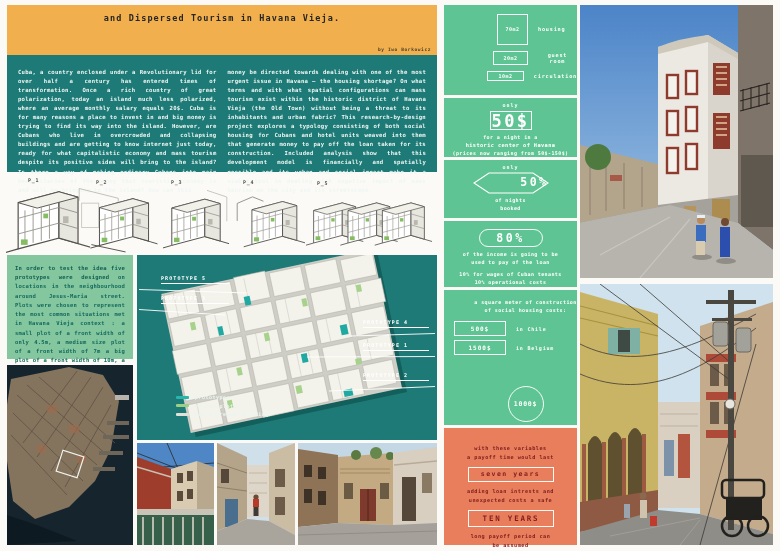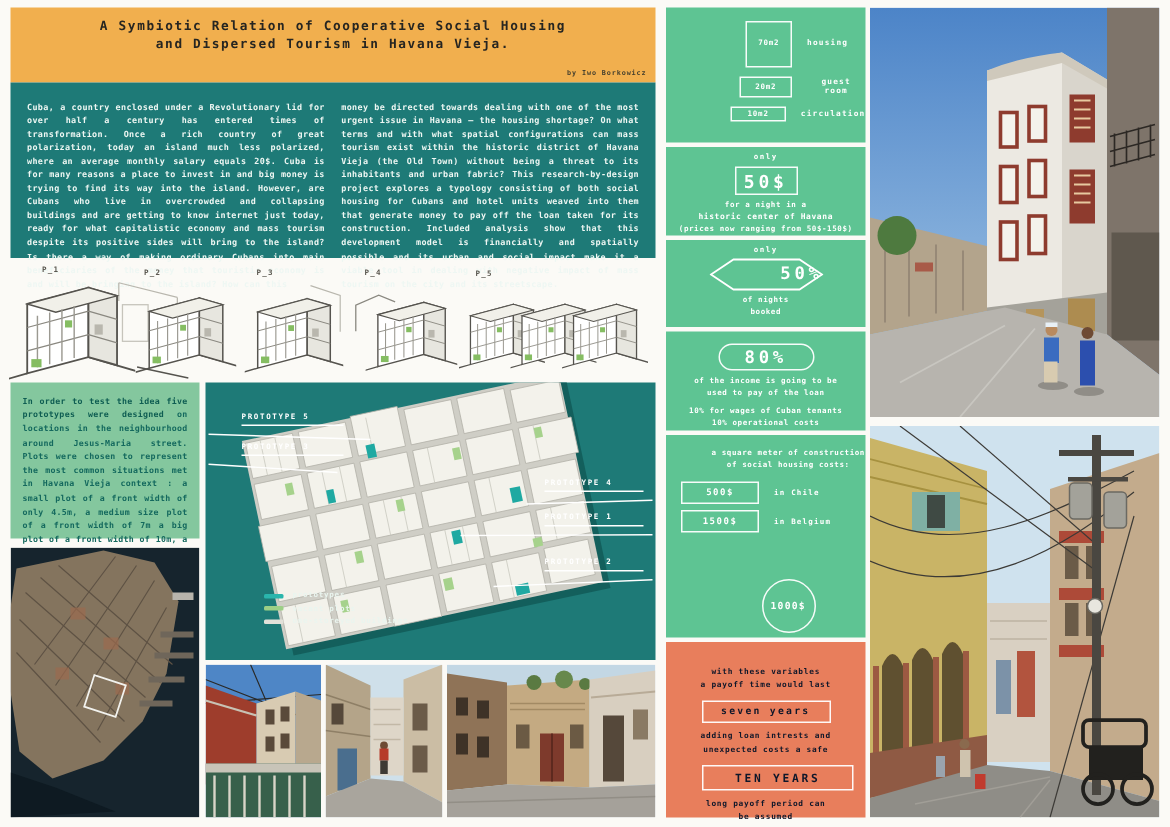--- a/index.html
+++ b/index.html
@@ -45,21 +45,21 @@
   .legend .lt{font-size:5px;font-weight:bold;letter-spacing:.5px;color:#eaf5ef;}
   
   .stat{left:444px;width:133px;background:var(--mint);color:#fff;text-align:center;}
   .s-only{font-size:5px;font-weight:bold;letter-spacing:1px;}
   .s-txt{font-size:5px;font-weight:bold;letter-spacing:.4px;line-height:1.6;}
   .s-txt-b{font-size:5.3px;font-weight:bold;letter-spacing:.4px;line-height:1.6;}
   .vbox{border:1px solid rgba(255,255,255,.95);margin:3px auto;font-weight:bold;display:flex;align-items:center;justify-content:center;}
   .areas-row{position:absolute;display:flex;align-items:center;}
   .areas-box{border:1px solid rgba(255,255,255,.95);display:flex;align-items:center;justify-content:center;font-size:5px;font-weight:bold;letter-spacing:.5px;}
   .areas-lab{font-size:5.2px;font-weight:bold;letter-spacing:.8px;margin-left:10px;}
-  .payoff{left:444px;top:428px;width:133px;height:117px;background:var(--salmon);color:#0f172a;text-align:center;padding-top:16px;}
+  .payoff{left:444px;top:428px;width:133px;height:117px;background:var(--salmon);color:#7f1d1d;text-align:center;padding-top:16px;}
   .p-txt{font-size:5.2px;font-weight:bold;letter-spacing:.5px;line-height:1.7;}
   
   .photo{position:absolute;overflow:hidden;}
   svg{display:block;}
 </style>
 </head>
 <body>
 
 <svg width="0" height="0" style="position:absolute">
   <defs>
@@ -75,21 +75,20 @@
       <rect x="41" y="24" width="4" height="5" fill="#b9b7ae"></rect>
     </symbol>
     <linearGradient id="sky1" x1="0" y1="0" x2="0" y2="1">
       <stop offset="0" stop-color="#4c84c8"></stop>
         <stop offset="1" stop-color="#aacbe8"></stop>
     </linearGradient>
   </defs>
 </svg>
 
 <div class="abs header">
-  <div class="title">A Symbiotic Relation of Cooperative Social Housing</div>
   <div class="title">and Dispersed Tourism in Havana Vieja.</div>
   <div class="author">by Iwo Borkowicz</div>
 </div>
 
 <div class="abs intro">
   <p>Cuba, a country enclosed under a Revolutionary lid for over half a century has entered times of transformation. Once a rich country of great polarization, today an island much less polarized, where an average monthly salary equals 20$. Cuba is for many reasons a place to invest in and big money is trying to find its way into the island. However, are Cubans who live in overcrowded and collapsing buildings and are getting to know internet just today, ready for what capitalistic economy and mass tourism despite its positive sides will bring to the island? Is there a way of making ordinary Cubans into main beneficiaries of the money that touristic economy is and will be bringing to the island? How can this</p>
   <p>money be directed towards dealing with one of the most urgent issue in Havana — the housing shortage? On what terms and with what spatial configurations can mass tourism exist within the historic district of Havana Vieja (the Old Town) without being a threat to its inhabitants and urban fabric? This research-by-design project explores a typology consisting of both social housing for Cubans and hotel units weaved into them that generate money to pay off the loan taken for its construction. Included analysis show that this development model is financially and spatially possible and its urban and social impact make it a viable tool in dealing with negative impact of mass tourism on the city and its streetscape.</p>
 </div>
 
 <div class="abs plabel" style="left:28px;top:177px;">P_1</div>
@@ -222,21 +221,21 @@
     <div class="areas-lab">guest room</div>
   </div>
   <div class="areas-row" style="left:0;top:66px;width:133px;height:10px;">
     <div class="areas-box" style="width:41px;height:10px;margin-left:43px;">10m2</div>
     <div class="areas-lab">circulation</div>
   </div>
 </div>
 
 <div class="abs stat" style="top:98px;height:59px;padding-top:4px;">
   <div class="s-only">only</div>
-  <div class="vbox" style="width:42px;height:19px;font-size:12px;letter-spacing:2.5px;">50$</div>
+  <div class="vbox" style="width:42px;height:19px;font-size:17px;letter-spacing:2.5px;">50$</div>
   <div class="s-txt">for a night in a</div>
   <div class="s-txt-b">historic center of Havana</div>
   <div class="s-txt">(prices now ranging from 50$-150$)</div>
 </div>
 
 <div class="abs stat" style="top:160px;height:58px;padding-top:4px;">
   <div class="s-only">only</div>
   <div style="position:relative;width:76px;height:22px;margin:2px auto;">
     <svg width="76" height="22" viewBox="0 0 76 22" style="position:absolute;left:0;top:0;">
       <polygon points="16,1 60,1 75,11 60,21 16,21 1,11" fill="none" stroke="#fff" stroke-width="1.2"></polygon>
@@ -268,21 +267,21 @@
   <div class="vbox" style="width:36px;height:36px;border-radius:50%;margin-top:72px;font-size:6.5px;letter-spacing:.8px;">1000$</div>
   <div class="s-txt-b" style="padding:2px 10px 0;">for a square meter of social housing construction in Havana was taken for this calculation</div>
 </div>
 
 <div class="abs payoff">
   <div class="p-txt">with these variables</div>
   <div class="p-txt">a payoff time would last</div>
   <div class="vbox" style="width:86px;height:15px;font-size:6.5px;letter-spacing:1.5px;margin-top:5px;margin-bottom:5px;">seven years</div>
   <div class="p-txt">adding loan intrests and</div>
   <div class="p-txt">unexpected costs a safe</div>
-  <div class="vbox" style="width:101px;height:17px;font-size:7.5px;letter-spacing:1.8px;margin-top:6px;margin-bottom:5px;margin-left:24px;">TEN YEARS</div>
+  <div class="vbox" style="width:86px;height:17px;font-size:7.5px;letter-spacing:1.8px;margin-top:6px;margin-bottom:5px;margin-left:24px;">TEN YEARS</div>
   <div class="p-txt">long payoff period can</div>
   <div class="p-txt">be assumed</div>
 </div>
 
 <div class="photo" style="left:580px;top:5px;width:193px;height:273px;">
   <svg width="193" height="273" viewBox="0 0 193 273">
     <rect width="193" height="273" fill="url(#sky1)"></rect>
     <polygon points="0,140 90,162 90,200 0,218" fill="#b3a48c"></polygon>
     <path d="M10,150 V210 M26,154 V206 M44,158 V204 M62,162 V202" stroke="#8e8070" stroke-width="1"></path>
     <circle cx="18" cy="152" r="13" fill="#4e7a3f"></circle>

